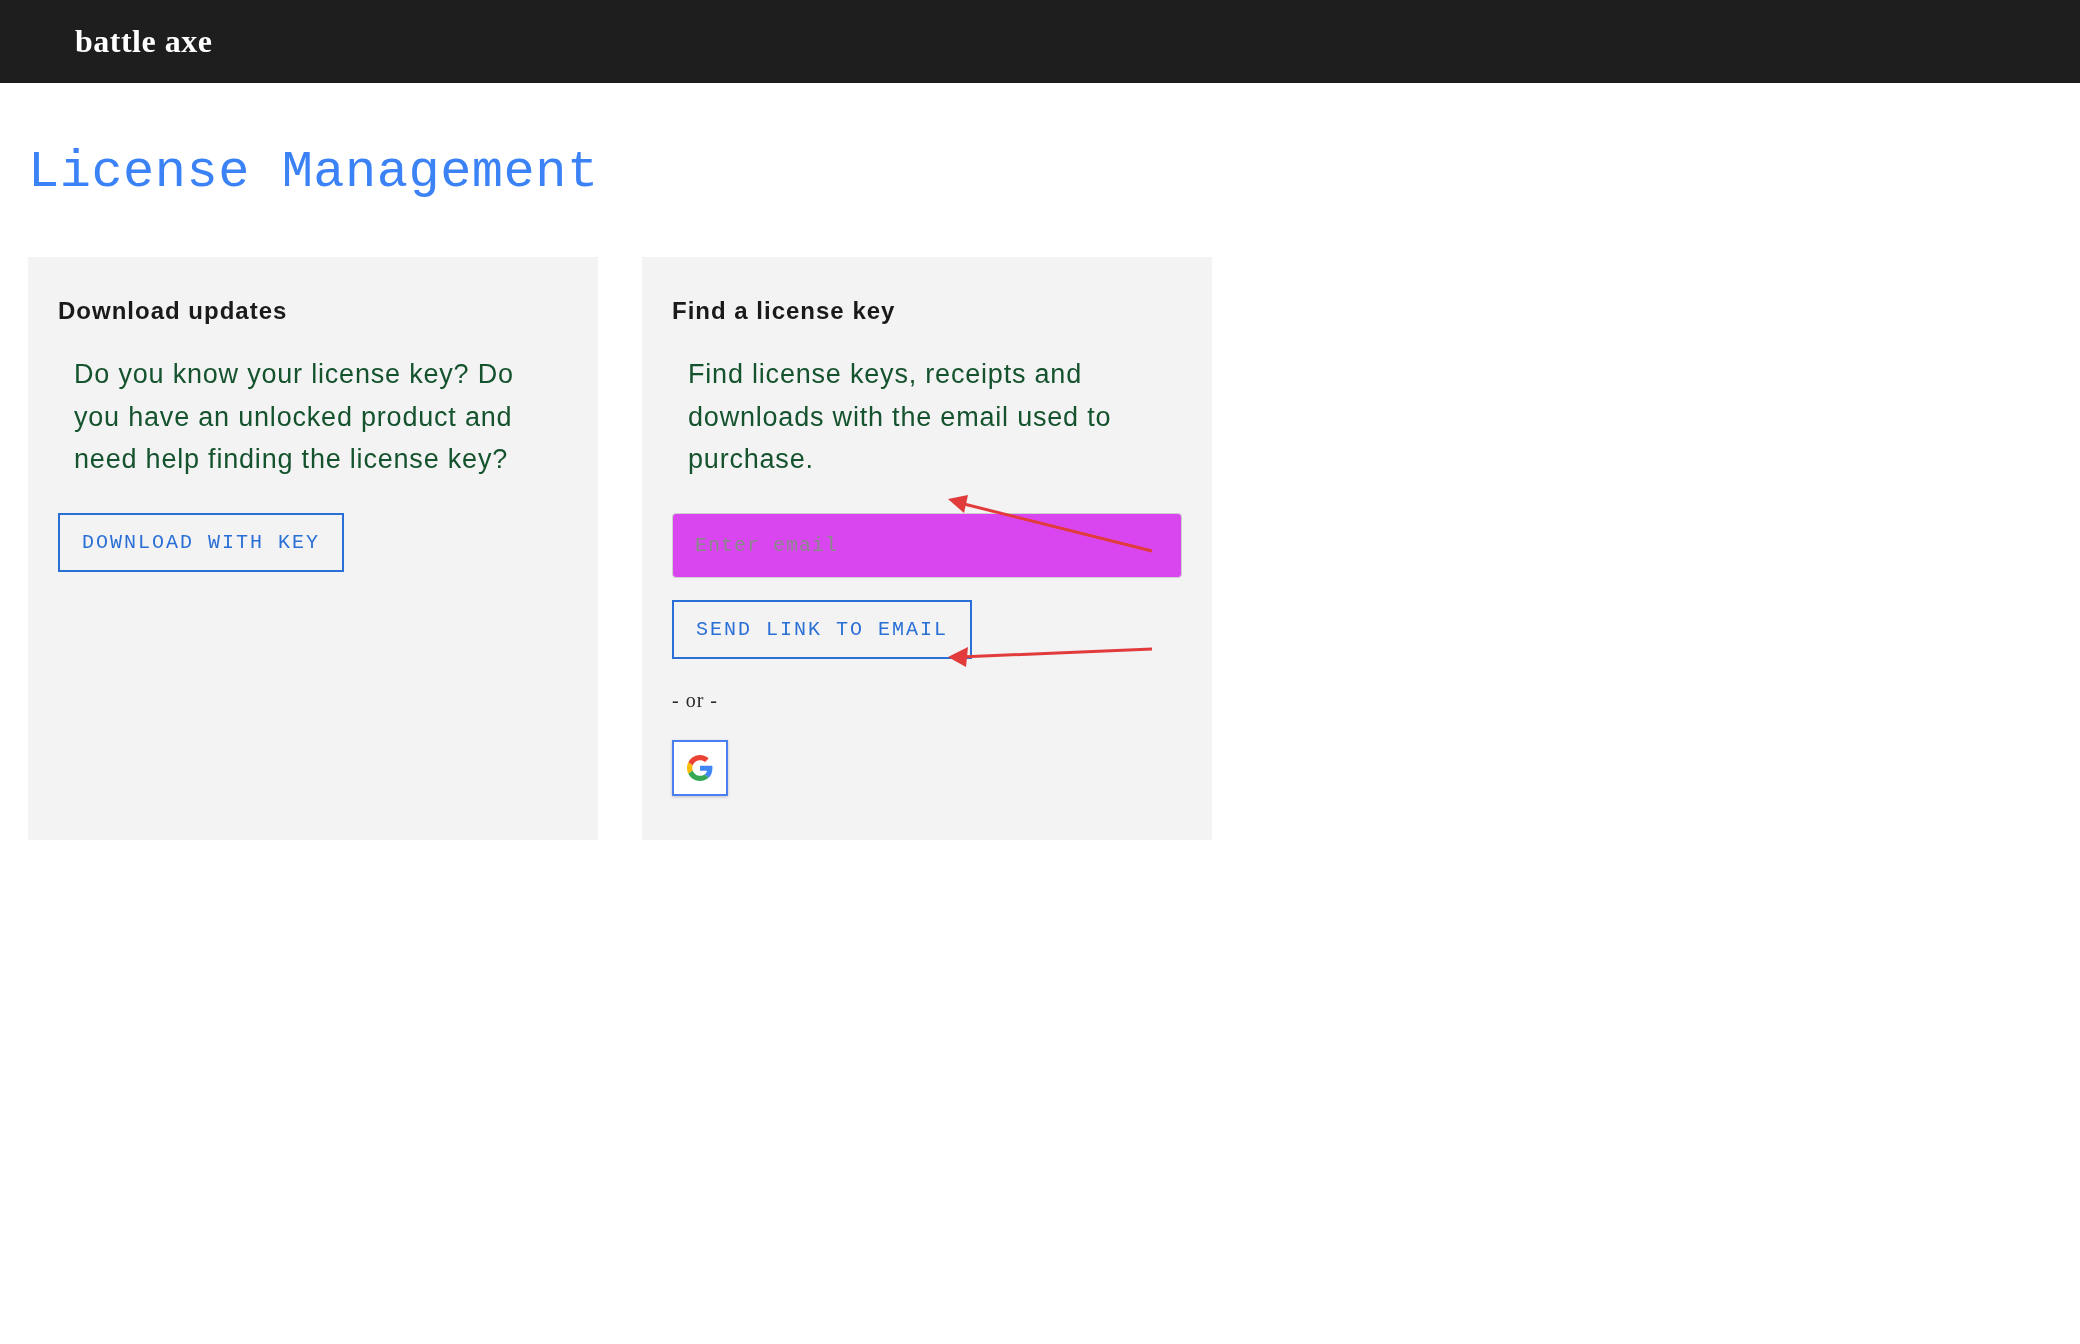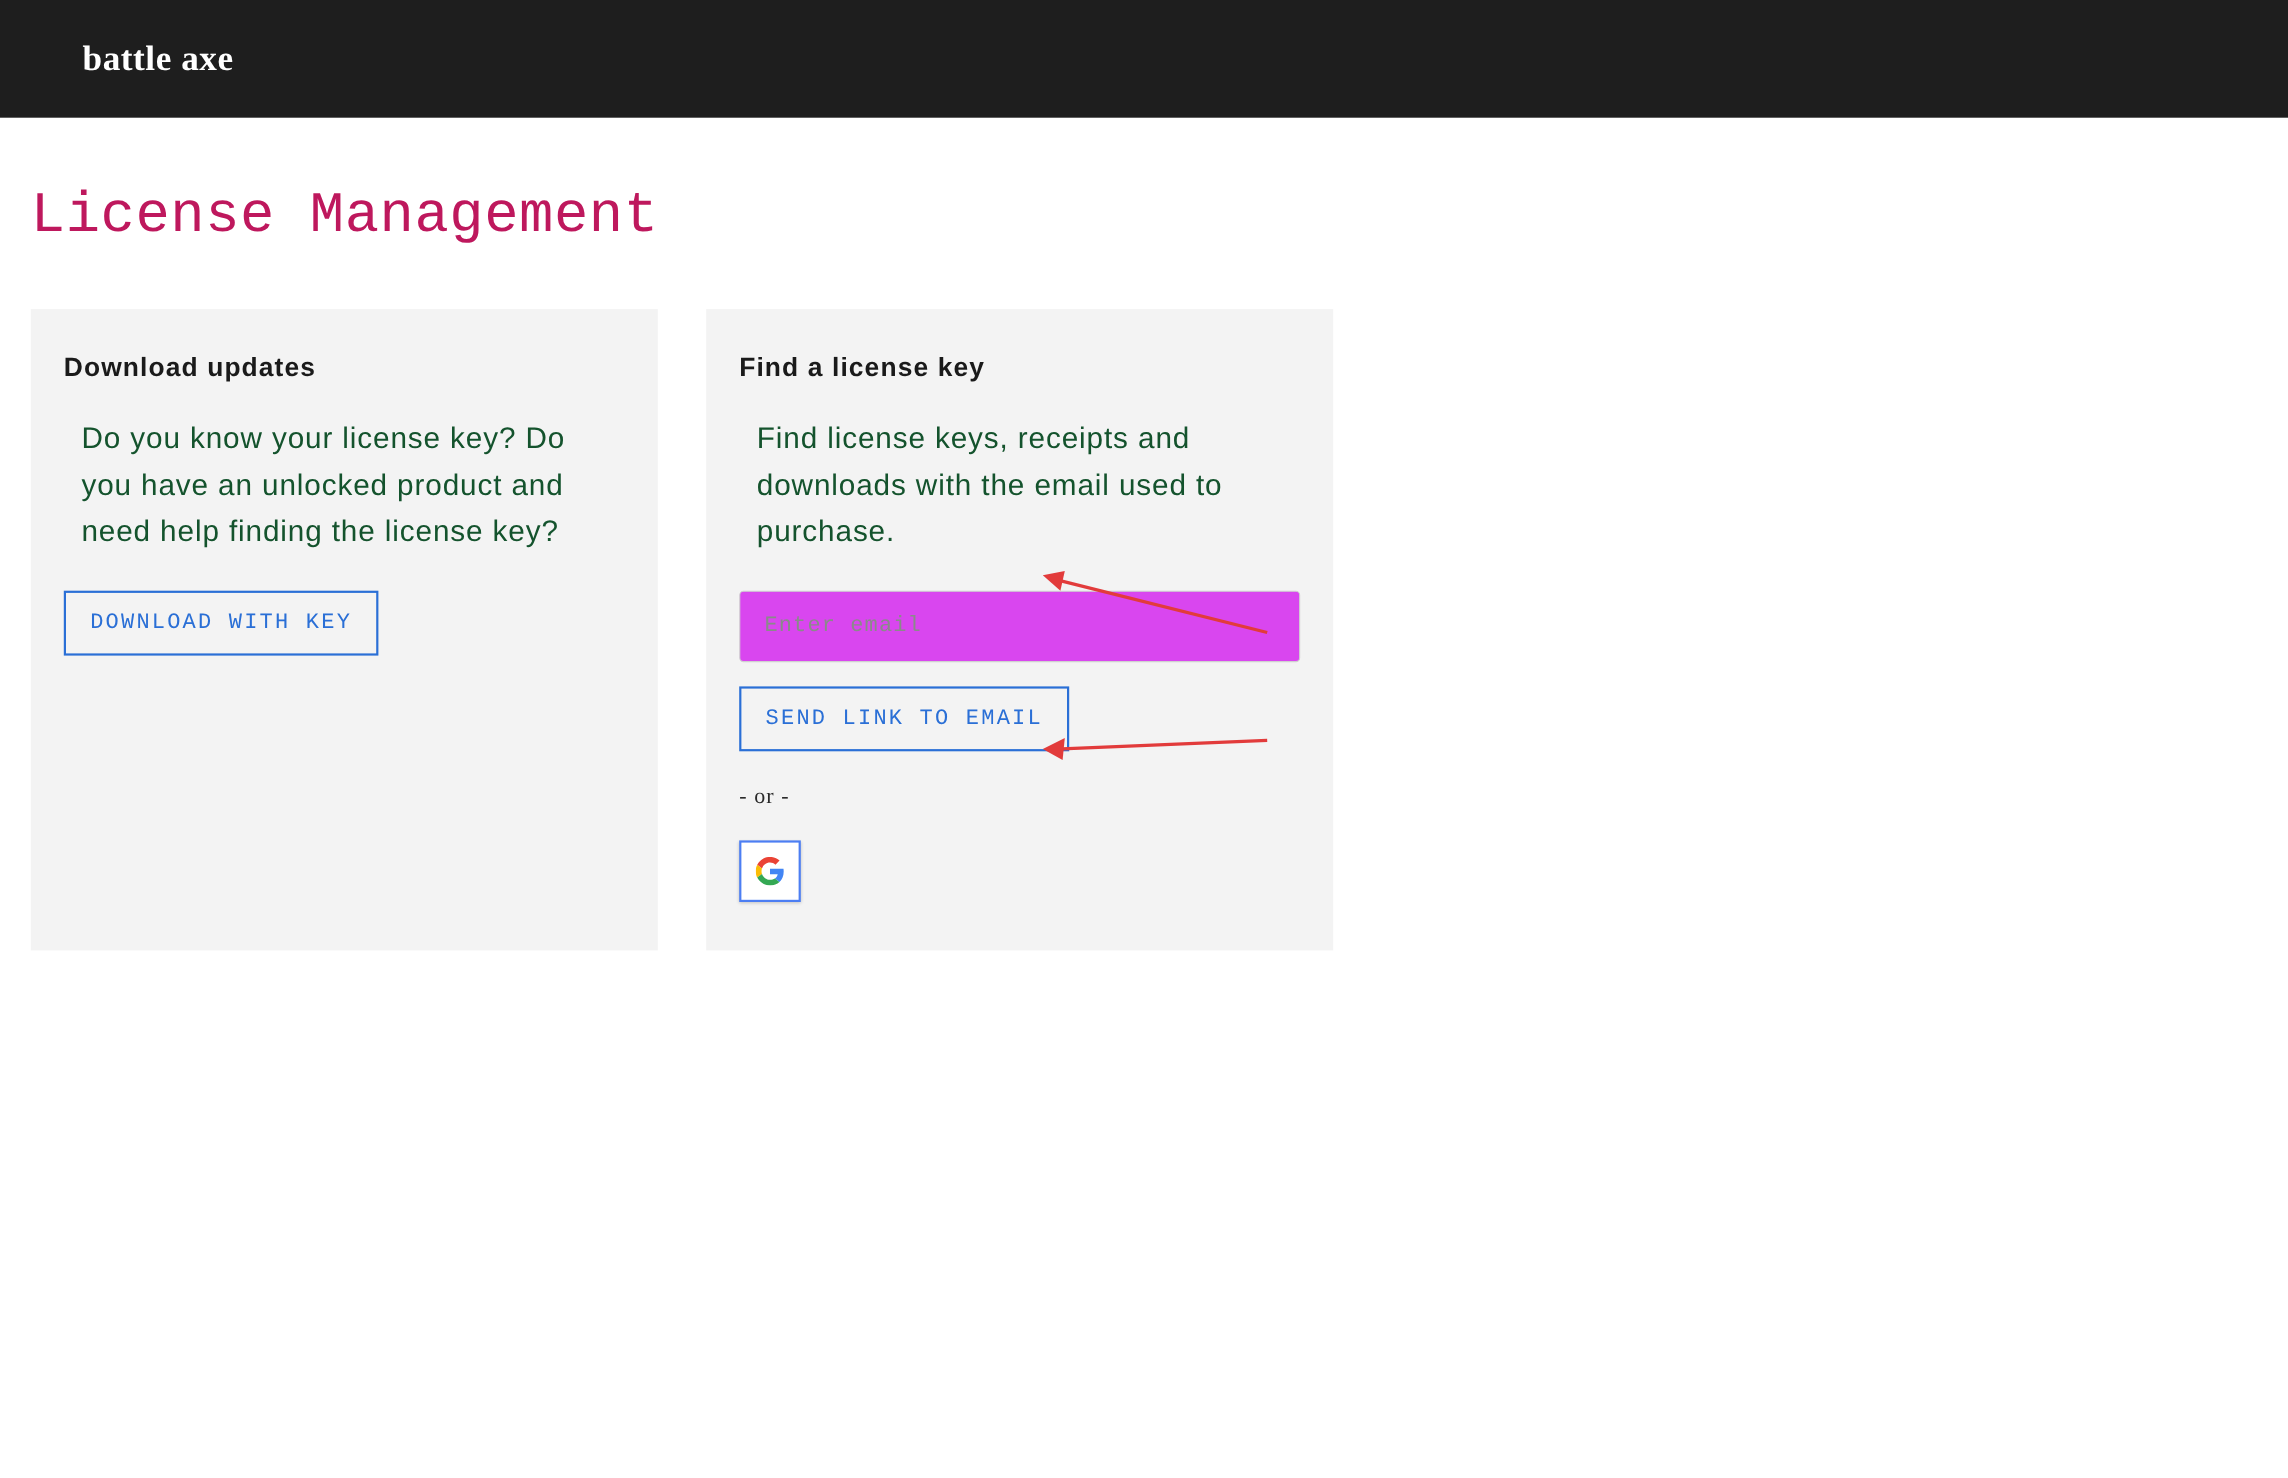--- a/index.html
+++ b/index.html
@@ -3,42 +3,42 @@
 <meta charset="utf-8">
 <style>
   * { box-sizing: border-box; margin: 0; padding: 0; }
   body {
     font-family: -apple-system, BlinkMacSystemFont, "Segoe UI", Helvetica, Arial, sans-serif;
     background: #ffffff;
     color: #1a1a1a;
   }
   .header {
     background: #1e1e1e;
-    height: 107px;
+    height: 83px;
     display: flex;
     align-items: center;
     padding: 4px 75px;
   }
   .logo {
     color: #ffffff;
     font-size: 32px;
     font-weight: bold;
     letter-spacing: 0.5px;
     font-family: Georgia, 'Times New Roman', serif;
   }
   .container {
     padding: 60px 28px 40px 28px;
     max-width: 1240px;
   }
   .page-title {
     font-family: "Courier New", Courier, monospace;
     font-size: 52px;
     font-weight: 400;
     letter-spacing: 0.5px;
-    color: #be185d;
+    color: #3b82f6;
     margin-bottom: 55px;
   }
   .cards {
     display: flex;
     gap: 44px;
     position: relative;
   }
   .card {
     flex: 1;
     background: #f3f3f3;

